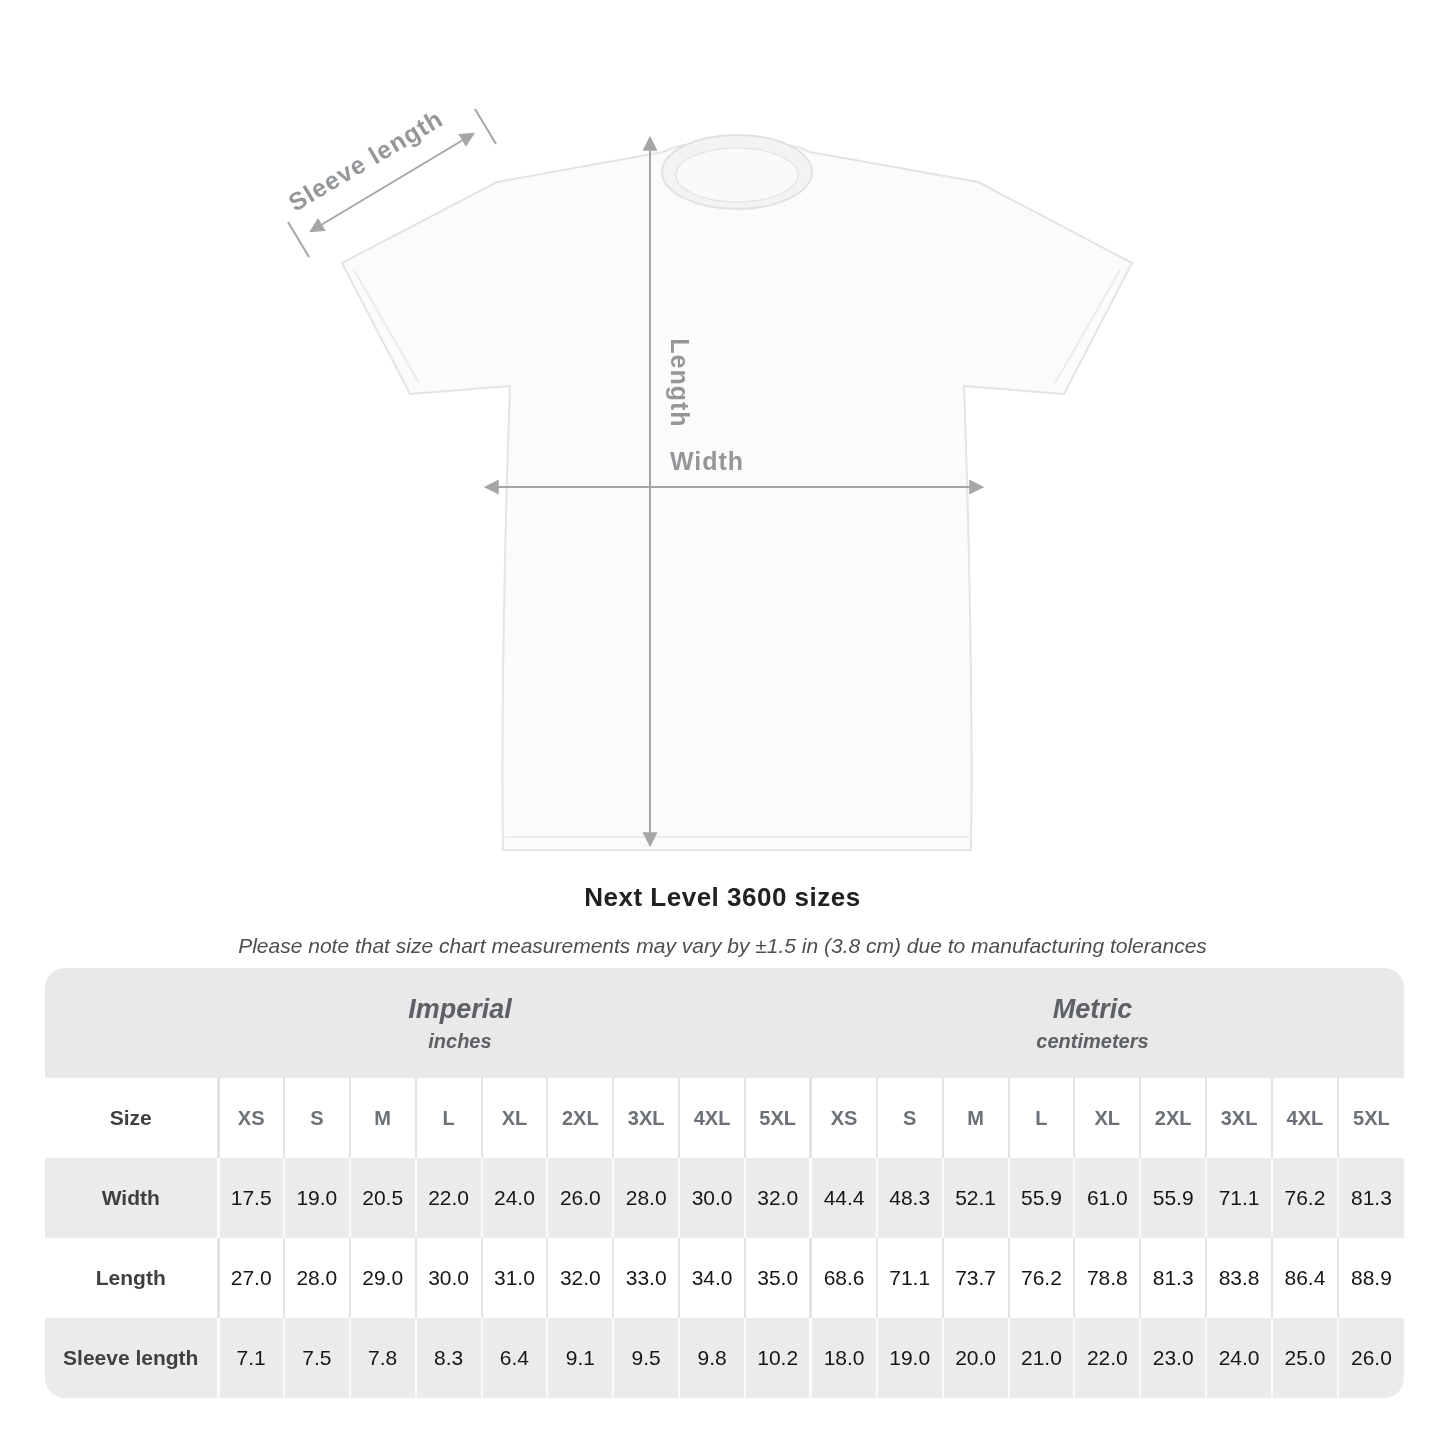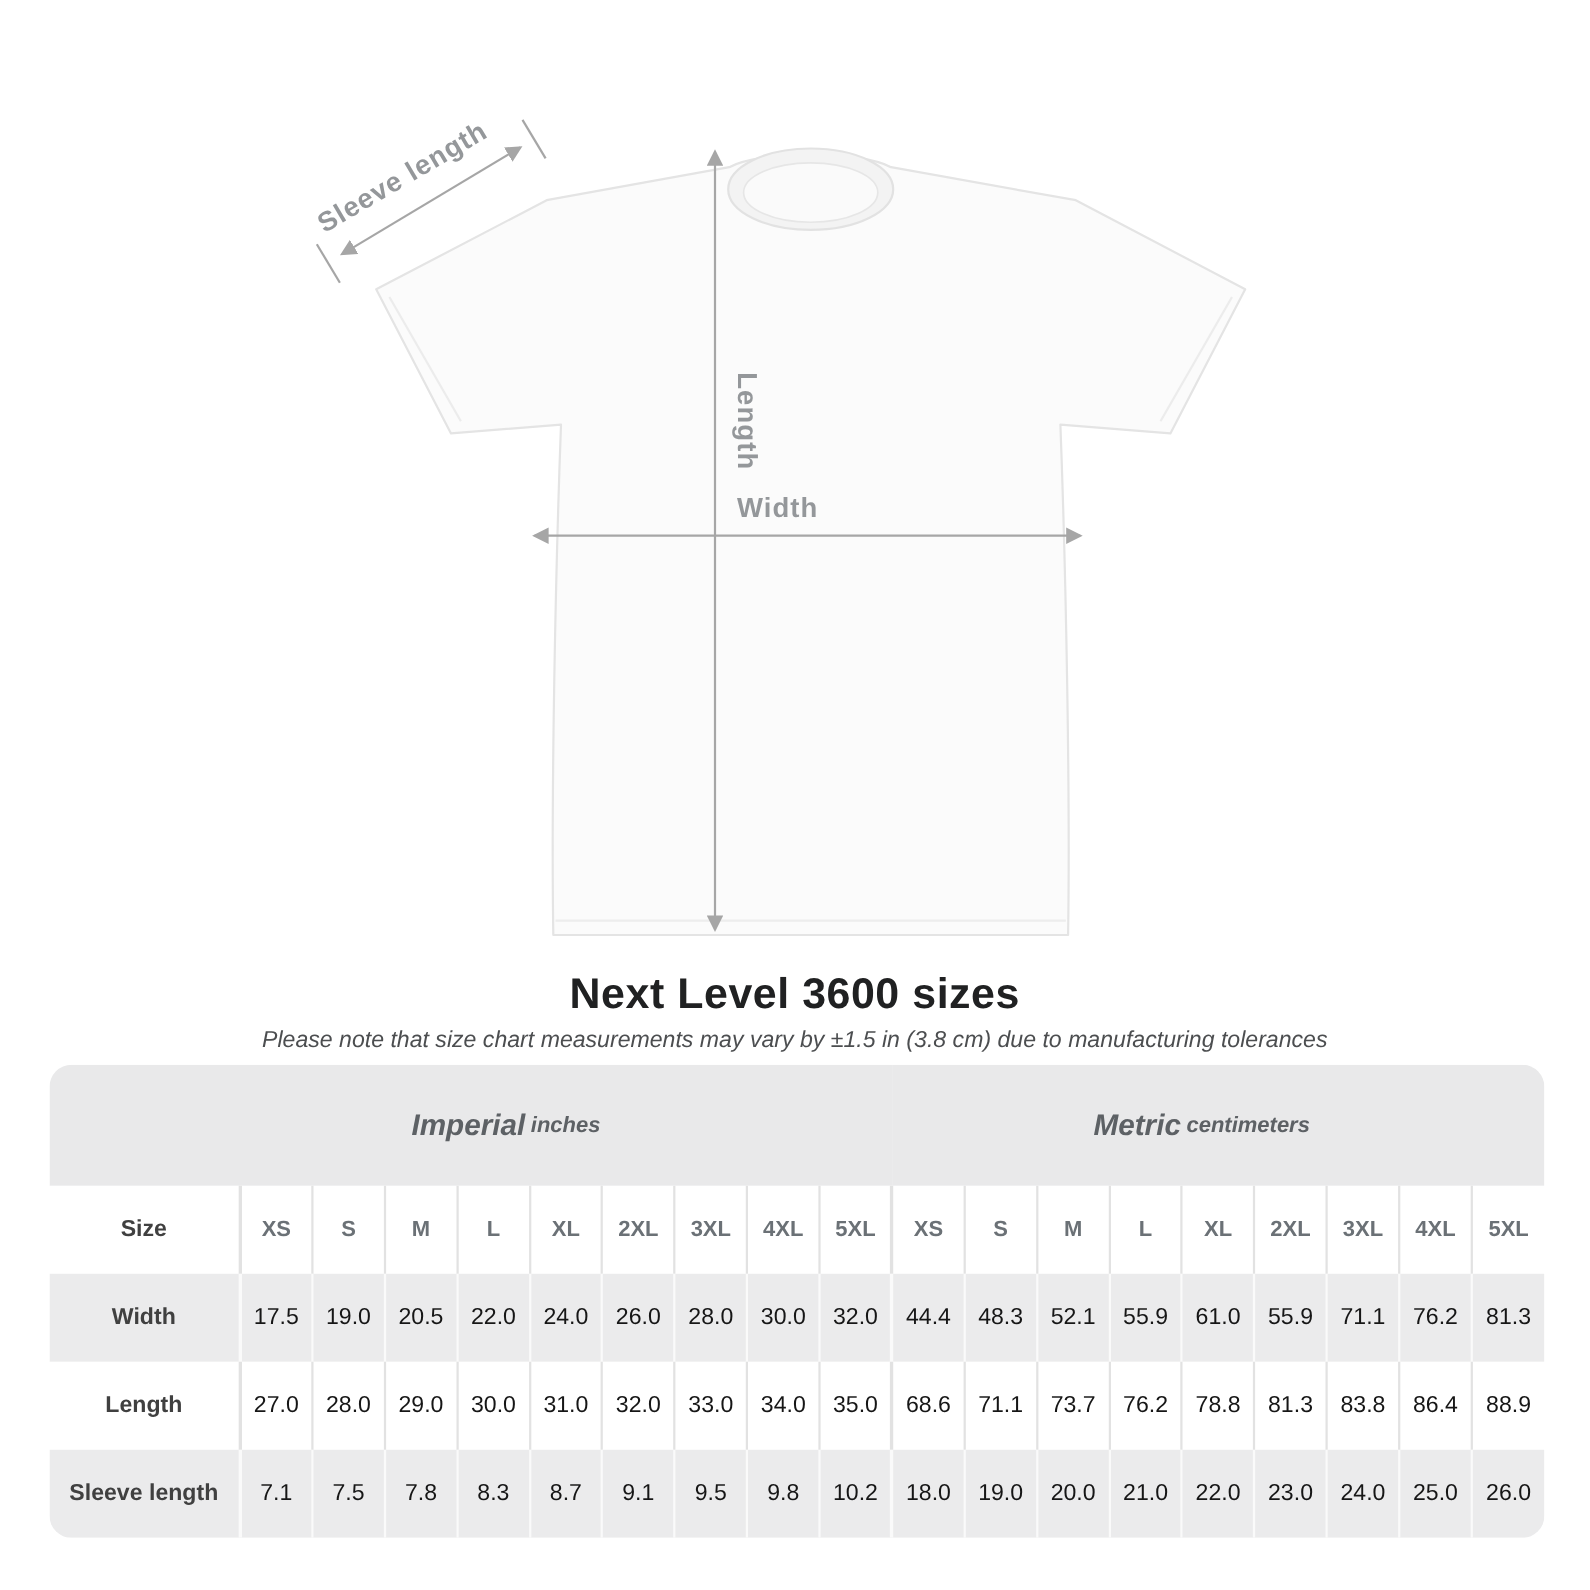--- a/index.html
+++ b/index.html
@@ -9,40 +9,40 @@
   }
   
   .diagram{position:absolute;left:0;top:0;}
   .dim-label{
     font-family:"Liberation Sans", sans-serif;
     font-weight:bold;font-size:25px;fill:#94979a;letter-spacing:1px;
   }
   
   .title{
     position:absolute;left:0;top:882px;width:1445px;text-align:center;
-    font-size:39px;font-weight:bold;color:#202122;margin:0;letter-spacing:.5px;
+    font-size:26px;font-weight:bold;color:#202122;margin:0;letter-spacing:.5px;
   }
   .subtitle{
     position:absolute;left:0;top:934px;width:1445px;text-align:center;
     font-size:21px;font-style:italic;color:#4c4e50;margin:0;
   }
   
   .table-wrap{
     position:absolute;left:45px;top:968px;width:1359px;
     border-radius:20px;overflow:hidden;background:#ffffff;
   }
   table.size-table{
     width:1359px;border-collapse:collapse;table-layout:fixed;
     font-family:"Liberation Sans", sans-serif;
   }
   col.c-label{width:173px;}
   th.band{
     height:110px;background:#e9e9ea;border:none;padding:0;vertical-align:middle;
   }
-  .band-inner{display:flex;flex-direction:row;align-items:center;justify-content:center;gap:5px;}
+  .band-inner{display:flex;flex-direction:column;align-items:center;justify-content:center;gap:5px;}
   th.band-imperial .band-inner{padding-left:64px;}
   th.band-metric  .band-inner{padding-right:30px;}
   .unit-name{font-size:27px;font-weight:bold;font-style:italic;color:#5d6165;}
   .unit-sub{font-size:20px;font-style:italic;color:#5d6165;}
   td{height:80px;text-align:center;vertical-align:middle;padding:0;}
   tr.r-white td{background:#ffffff;}
   tr.r-gray  td{background:#ebebec;}
   tr.r-white td:not(.lbl){border-left:2px solid #e2e2e2;}
   tr.r-gray  td:not(.lbl){border-left:2px solid #fafafa;}
   td.maj{border-left-width:3px !important;}
@@ -212,21 +212,21 @@
         <td class="val">86.4</td>
         <td class="val">88.9</td>
       </tr>
 
       <tr class="r-gray">
         <td class="lbl">Sleeve length</td>
         <td class="val maj">7.1</td>
         <td class="val">7.5</td>
         <td class="val">7.8</td>
         <td class="val">8.3</td>
-        <td class="val">8.7</td>
+        <td class="val">6.4</td>
         <td class="val">9.1</td>
         <td class="val">9.5</td>
         <td class="val">9.8</td>
         <td class="val">10.2</td>
         <td class="val maj">18.0</td>
         <td class="val">19.0</td>
         <td class="val">20.0</td>
         <td class="val">21.0</td>
         <td class="val">22.0</td>
         <td class="val">23.0</td>

